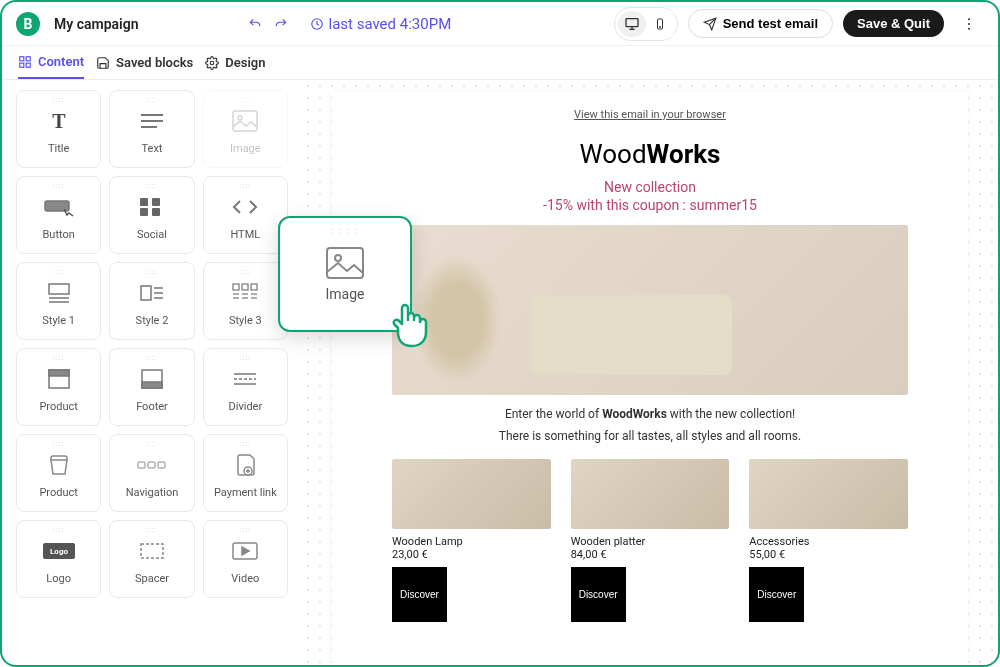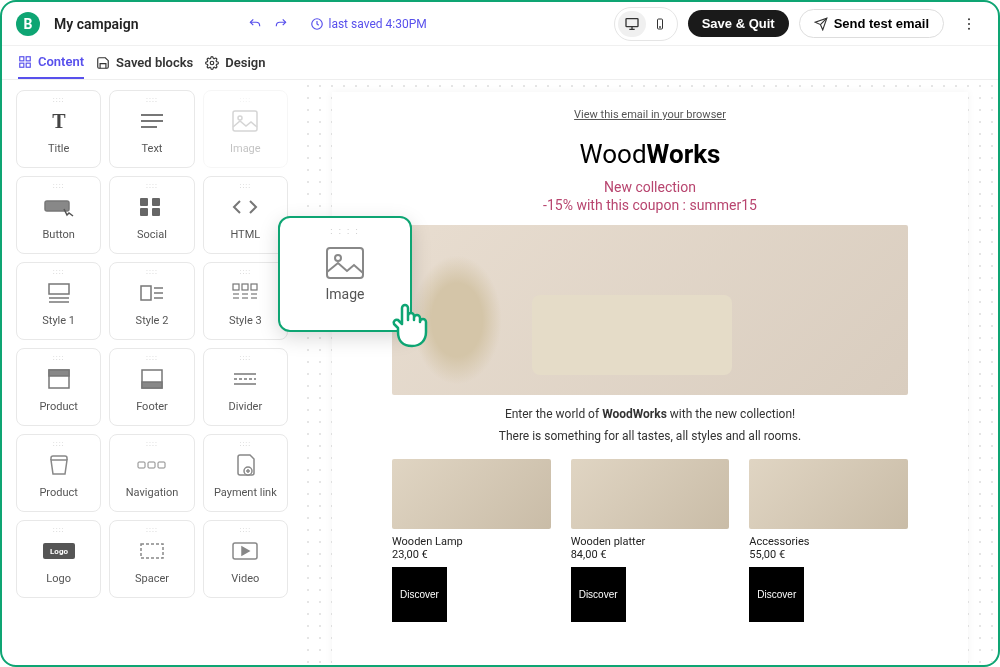--- a/index.html
+++ b/index.html
@@ -5,21 +5,21 @@
 * { box-sizing: border-box; margin: 0; padding: 0; }
 body { font-family: -apple-system, BlinkMacSystemFont, "Segoe UI", Roboto, sans-serif; background: #fff; }
 .app { width: 1000px; height: 667px; border: 2px solid #0ea573; border-radius: 16px; overflow: hidden; position: relative; background: #fff; }
 
 
 .topbar { height: 44px; display: flex; align-items: center; padding: 0 14px; border-bottom: 1px solid #f0f0f0; gap: 10px; }
 .logo-b { width: 24px; height: 24px; background: #0ea573; border-radius: 50%; color: #fff; font-weight: 700; display: flex; align-items: center; justify-content: center; font-size: 14px; }
 .campaign-title { font-weight: 600; font-size: 14px; color: #222; margin-left: 4px; }
 .undo-redo { display: flex; gap: 12px; margin-left: 100px; }
 .undo-redo svg { width: 14px; height: 14px; }
-.lastsaved { display: flex; align-items: center; gap: 4px; color: #5850ec; font-size: 12px; margin-left: 12px; }
+.lastsaved { display: flex; align-items: center; gap: 4px; color: #5850ec; font-size: 15px; margin-left: 12px; }
 .lastsaved svg { width: 14px; height: 14px; }
 .spacer-flex { flex: 1; }
 .device-toggle { display: flex; border: 1px solid #e5e5e5; border-radius: 18px; padding: 3px; gap: 0; }
 .device-btn { width: 28px; height: 26px; border-radius: 14px; display: flex; align-items: center; justify-content: center; cursor: pointer; }
 .device-btn.active { background: #f0f0f0; }
 .btn { border: 1px solid #ddd; background: #fff; border-radius: 18px; padding: 6px 14px; font-size: 13px; font-weight: 600; display: flex; align-items: center; gap: 6px; cursor: pointer; }
 .btn-dark { background: #1a1a1a; color: #fff; border: none; }
 .more-btn { width: 30px; height: 30px; border-radius: 50%; display: flex; align-items: center; justify-content: center; cursor: pointer; }
 
 
@@ -102,30 +102,30 @@
             <path d="M8 20h8M12 16v4"></path>
           </svg>
       </div>
       <div class="device-btn">
         <svg width="12" height="16" viewBox="0 0 24 24" fill="none" stroke="#333" stroke-width="2">
             <rect x="7" y="2" width="10" height="20" rx="2"></rect>
             <circle cx="12" cy="18" r="1" fill="#333"></circle>
           </svg>
       </div>
     </div>
-    <button class="btn btn-dark">Save &amp; Quit</button>
     <button class="btn">
       <span>
           <svg width="14" height="14" viewBox="0 0 24 24" fill="none" stroke="#333" stroke-width="2">
             <path d="M22 2L11 13"></path>
             <path d="M22 2l-7 20-4-9-9-4 20-7z"></path>
           </svg>
         </span>
       <span>Send test email</span>
     </button>
+    <button class="btn btn-dark">Save &amp; Quit</button>
     <div class="more-btn">
       <svg width="16" height="16" viewBox="0 0 24 24" fill="#333">
           <circle cx="12" cy="5" r="1.5"></circle>
           <circle cx="12" cy="12" r="1.5"></circle>
           <circle cx="12" cy="19" r="1.5"></circle>
         </svg>
     </div>
   </div>
 
   <div class="tabs">

